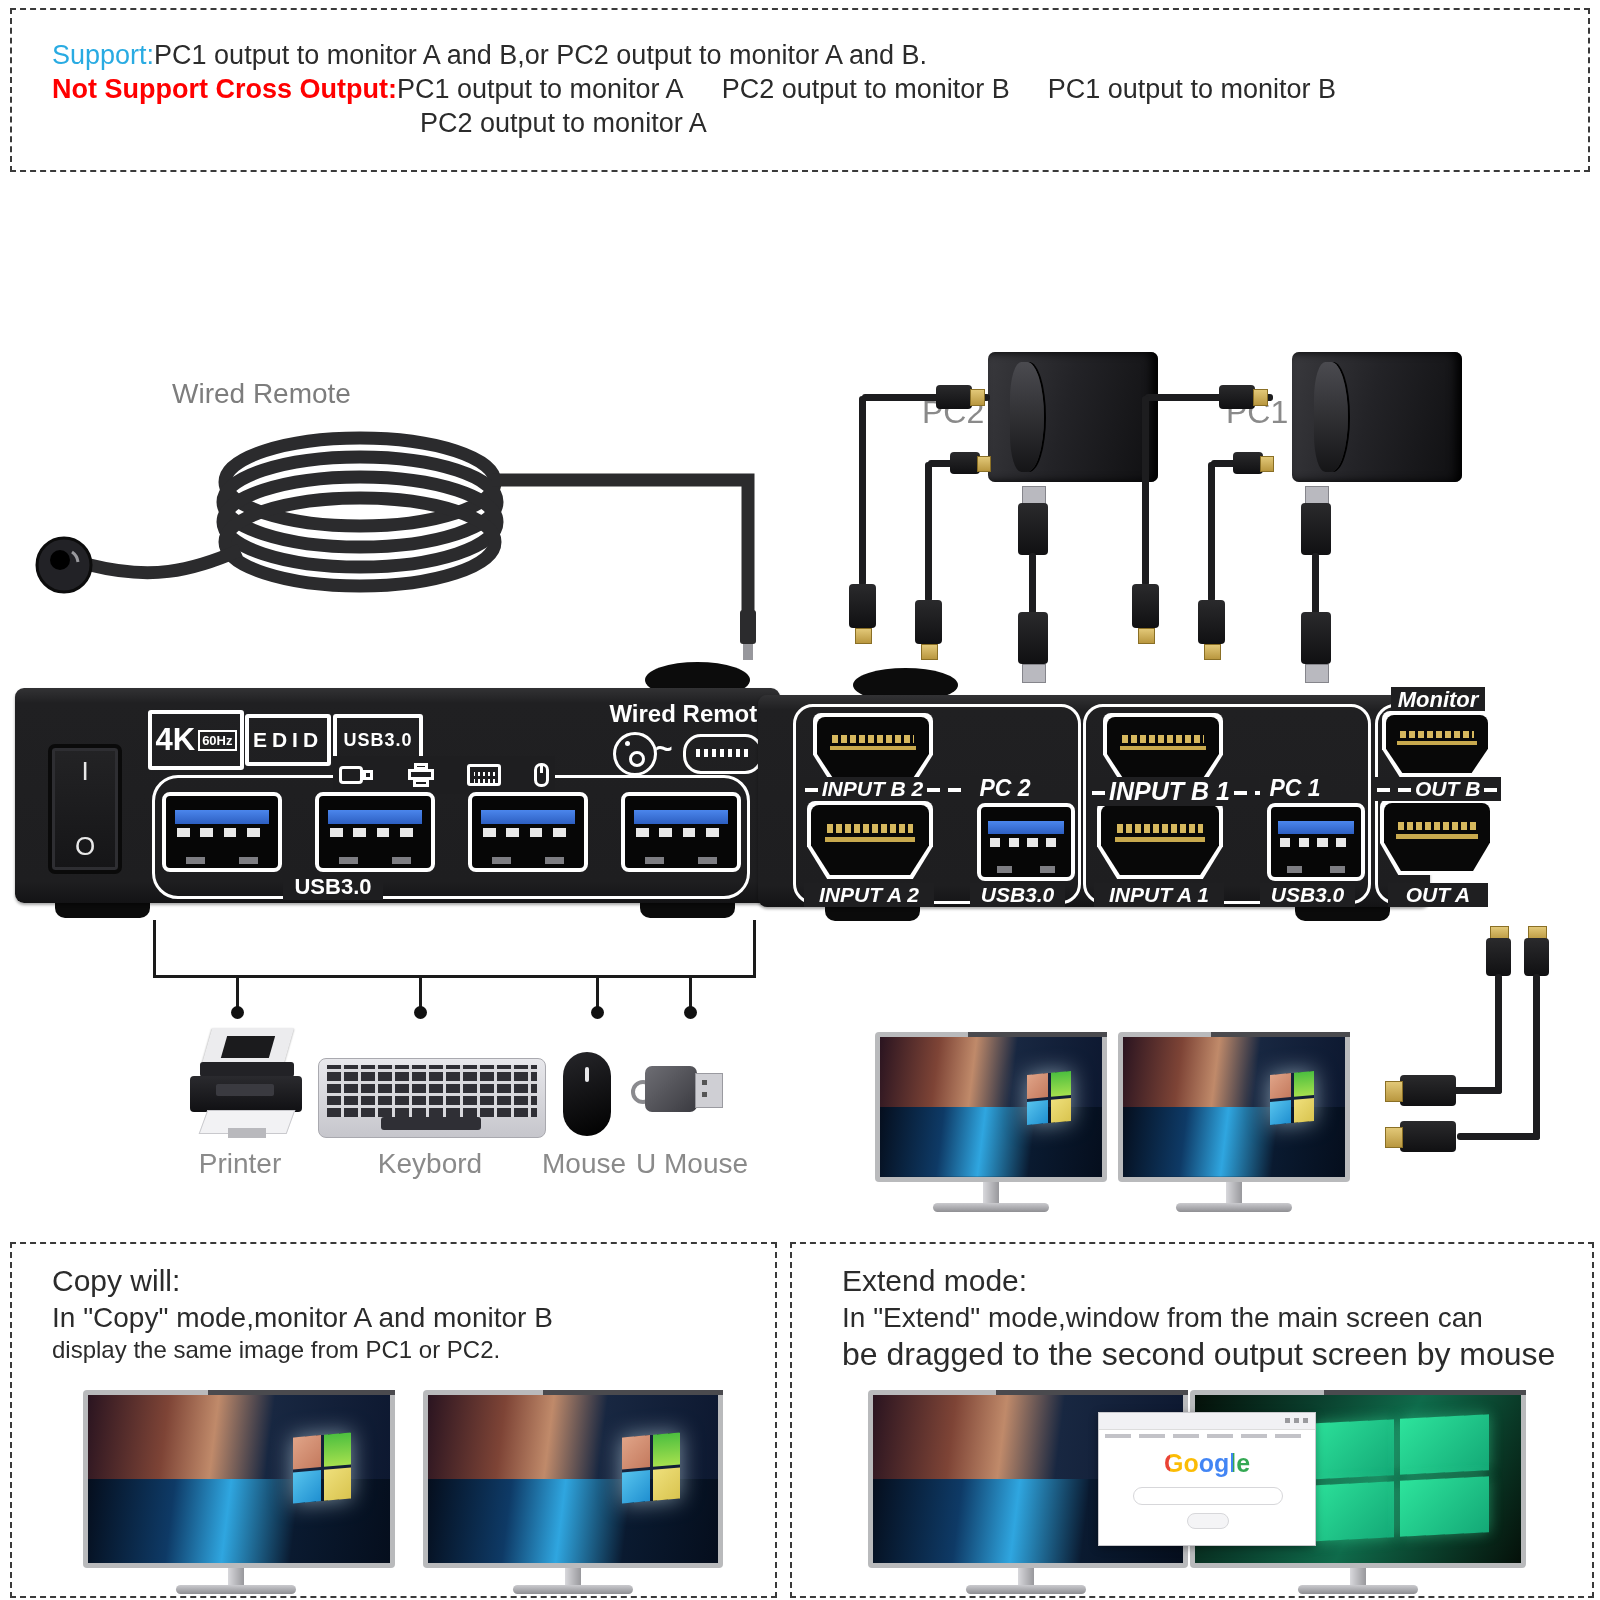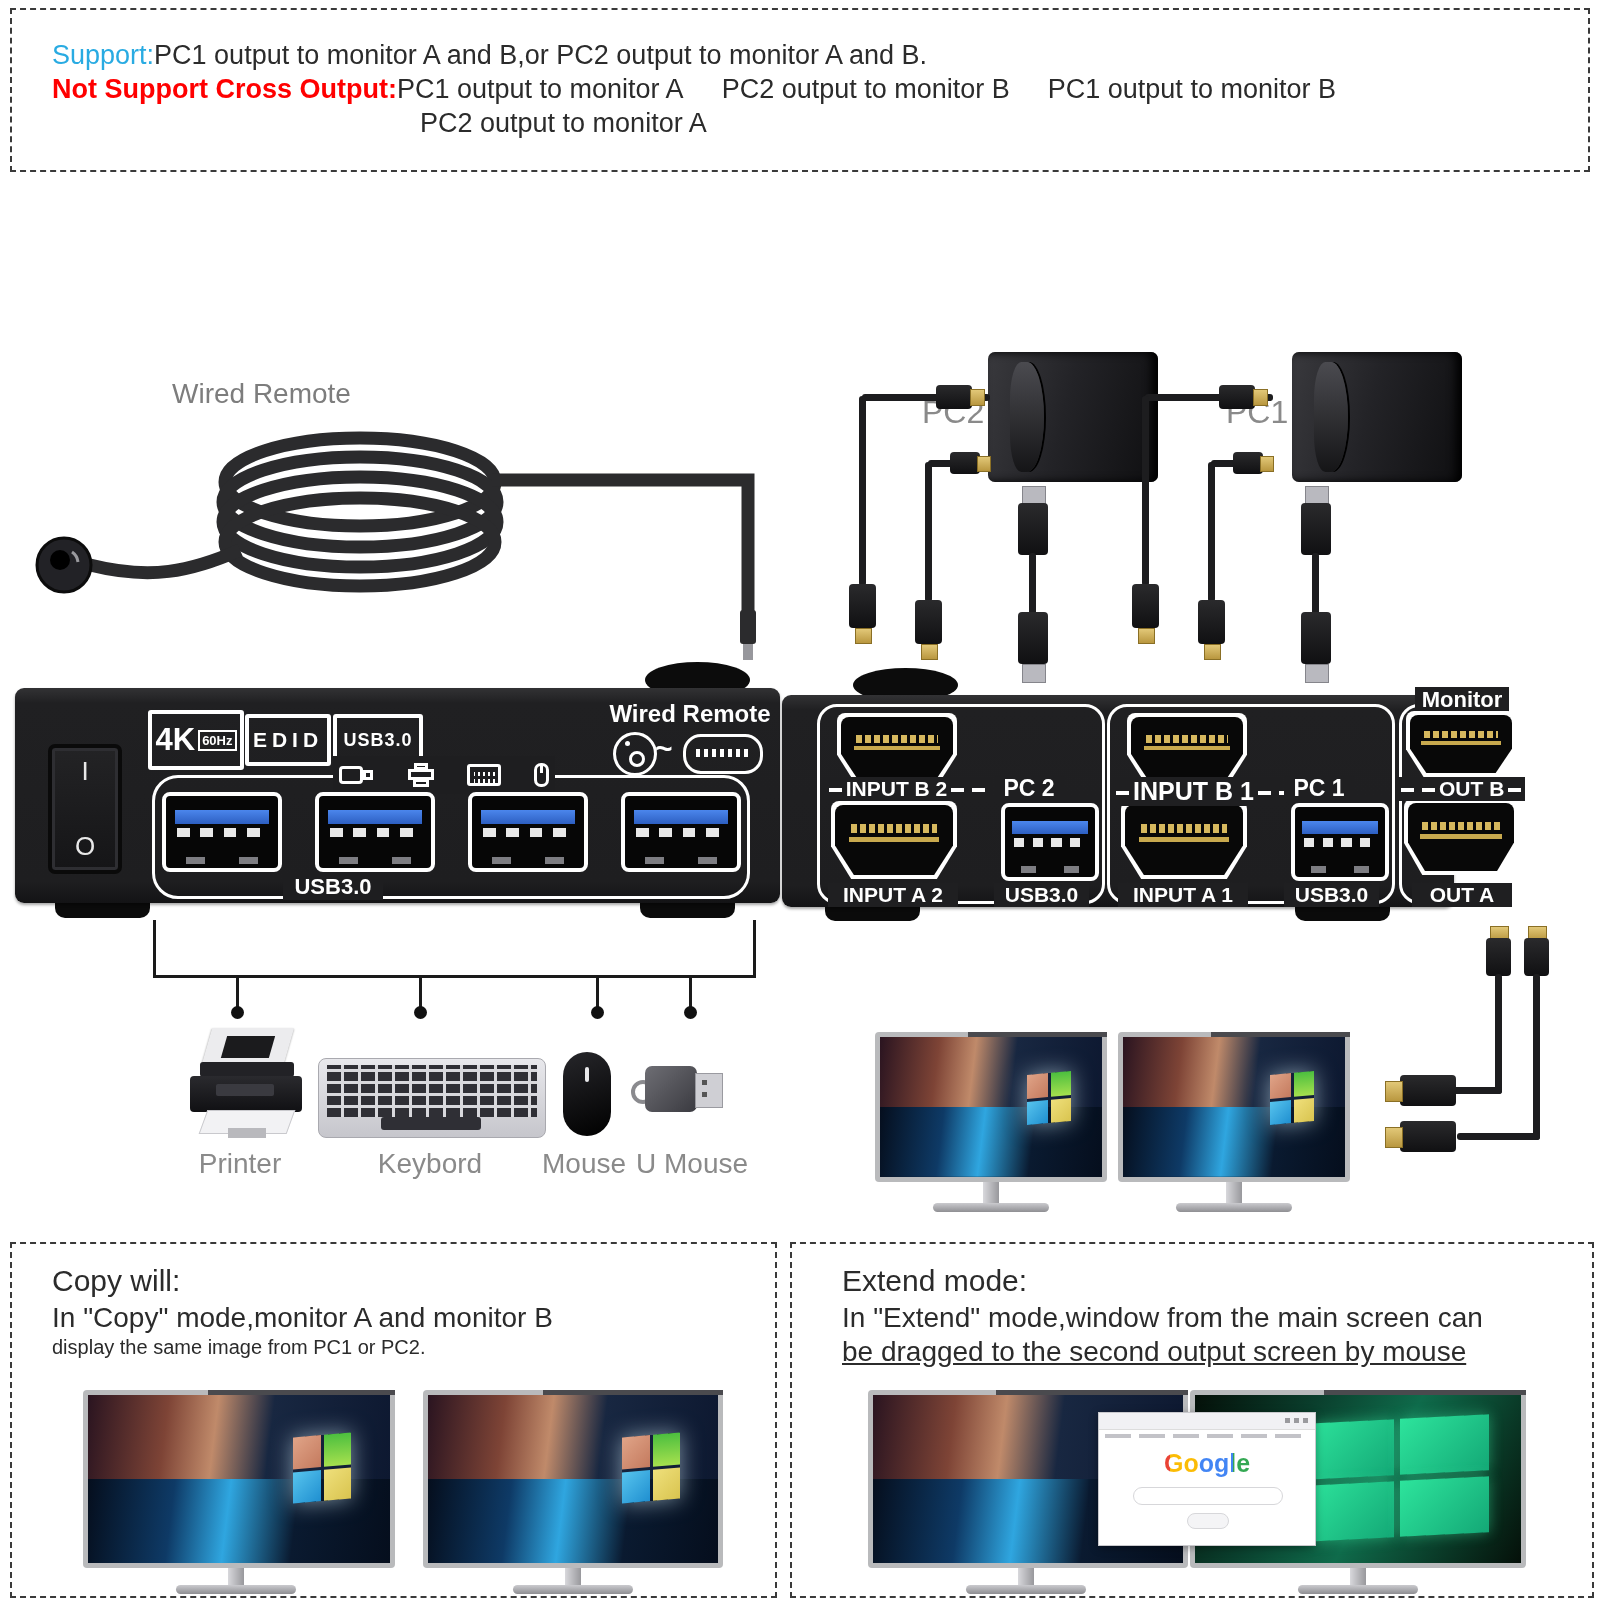--- a/index.html
+++ b/index.html
@@ -229,21 +229,21 @@
       </div>
     <div class="usb3" style="left:606px;top:104px;width:112px;height:72px;">
         <div class="tongue"></div>
         <div class="pads"></div>
         <div class="tabs"></div>
       </div>
   </div>
 
   <div class="foot" style="left:825px;top:903px;width:95px;height:18px;"></div>
   <div class="foot" style="left:1295px;top:903px;width:95px;height:18px;"></div>
-  <div class="device" style="left:782px;top:695px;width:672px;height:212px;">
+  <div class="device" style="left:758px;top:695px;width:672px;height:212px;font-style:italic;">
 
     <div class="groupbox" style="left:35px;top:9px;width:282px;height:194px;"></div>
 
     <div class="groupbox" style="left:325px;top:9px;width:282px;height:194px;"></div>
 
     <div class="groupbox" style="left:617px;top:9px;width:124px;height:194px;"></div>
     <div class="panel-label" style="left:633px;top:-8px;width:94px;font-size:22px;">Monitor</div>
 
     <div class="hdmi" style="left:55px;top:18px;width:120px;height:72px;">
         <div class="in"></div>
@@ -379,21 +379,21 @@
   <div class="goldtip" style="left:1528px;top:926px;width:17px;height:13px;"></div>
   <div class="connbody" style="left:1524px;top:938px;width:25px;height:38px;"></div>
   <div class="cline" style="left:1533px;top:974px;width:7px;height:166px;"></div>
   <div class="cline" style="left:1457px;top:1133px;width:83px;height:7px;"></div>
   <div class="connbody" style="left:1400px;top:1121px;width:56px;height:31px;"></div>
   <div class="goldtip" style="left:1385px;top:1127px;width:16px;height:19px;"></div>
 
   <div class="dashedbox" style="left:10px;top:1242px;width:763px;height:352px;">
     <div class="txt blue abs" style="left:40px;top:20px;font-size:30px;">Copy will:</div>
     <div class="txt abs" style="left:40px;top:58px;font-size:28px;">In "Copy" mode,monitor A and monitor B</div>
-    <div class="txt abs" style="left:40px;top:92px;font-size:20px;">display the same image from PC1 or PC2.</div>
+    <div class="txt abs" style="left:40px;top:92px;font-size:24px;">display the same image from PC1 or PC2.</div>
   </div>
   <div class="mon" style="left:83px;top:1390px;width:312px;height:178px;">
     <div class="scr scr-blue">
         <div class="wlogo" style="right:13%;top:24%;width:58px;height:66px;">
           <div class="p1"></div>
           <div class="p2"></div>
           <div class="p3"></div>
           <div class="p4" style="background:linear-gradient(135deg,#efe07c,#d9c44f);"></div>
         </div>
       </div>
@@ -411,21 +411,21 @@
         </div>
       </div>
     <div class="tb"></div>
   </div>
   <div class="neck" style="left:565px;top:1568px;width:16px;height:18px;"></div>
   <div class="base" style="left:513px;top:1585px;width:120px;height:9px;"></div>
 
   <div class="dashedbox" style="left:790px;top:1242px;width:800px;height:352px;">
     <div class="txt blue abs" style="left:50px;top:20px;font-size:30px;">Extend mode:</div>
     <div class="txt abs" style="left:50px;top:58px;font-size:28px;">In "Extend" mode,window from the main screen can</div>
-    <div class="txt abs" style="left:50px;top:92px;font-size:28px;text-decoration:underline;">be dragged to the second output screen by mouse</div>
+    <div class="txt abs" style="left:50px;top:92px;font-size:32px;">be dragged to the second output screen by mouse</div>
   </div>
   <div class="mon" style="left:868px;top:1390px;width:320px;height:178px;">
     <div class="scr scr-blue"></div>
       <div class="tb"></div>
   </div>
   <div class="neck" style="left:1018px;top:1568px;width:16px;height:18px;"></div>
   <div class="base" style="left:966px;top:1585px;width:120px;height:9px;"></div>
   <div class="mon" style="left:1190px;top:1390px;width:336px;height:178px;">
     <div class="scr scr-green">
         <div class="glogo" style="left:34%;top:14%;width:56%;height:70%;">

